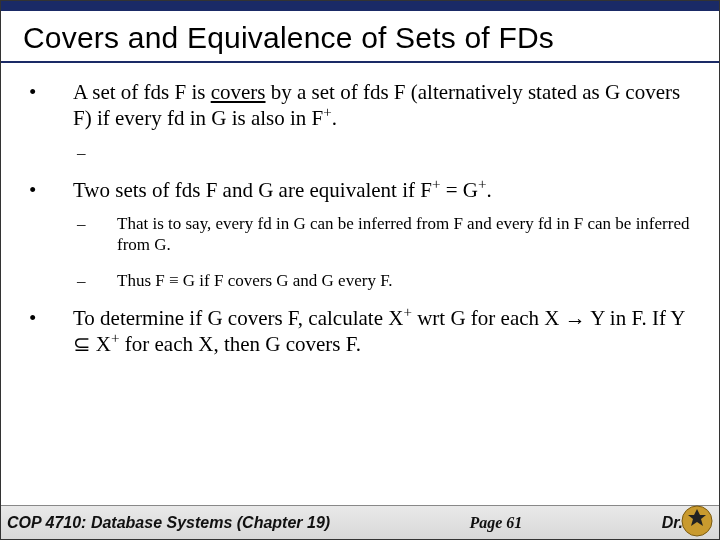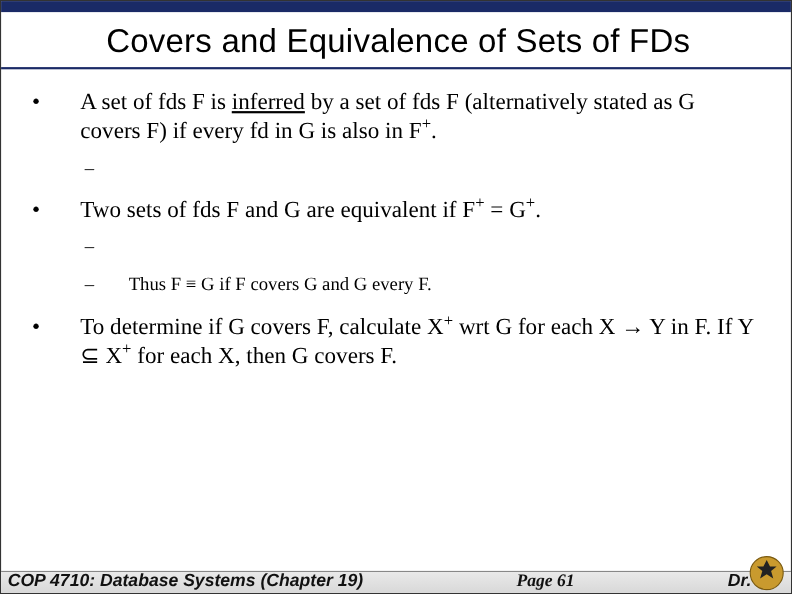--- a/index.html
+++ b/index.html
@@ -20,21 +20,21 @@
     background: #fff;
   }
   .topbar {
     height: 10px;
     background: #1a2a66;
   }
   .title {
     font-family: Arial, "Helvetica Neue", Helvetica, sans-serif;
     font-size: 30px;
     color: #000;
-    text-align: center;
+    text-align: left;
     padding: 10px 18px 4px 22px;
     letter-spacing: 0.2px;
   }
   .titleline {
     height: 2px;
     background: #1a2a66;
     margin: 2px 0 0 0;
   }
   .body {
     padding: 10px 28px 0 24px;
@@ -75,25 +75,25 @@
   sup {
     font-size: 0.72em;
     vertical-align: super;
     line-height: 0;
   }
   .footer {
     position: absolute;
     left: 0;
     right: 0;
     bottom: 0;
-    height: 20px;
+    height: 34px;
     background: linear-gradient(#e9e9e9, #d8d8d8);
     border-top: 1px solid #888;
     display: flex;
-    align-items: flex-start;
+    align-items: center;
     font-family: Arial, Helvetica, sans-serif;
     font-style: italic;
     font-weight: bold;
     font-size: 16px;
     color: #111;
     box-sizing: border-box;
     padding: 0 8px 0 6px;
   }
   .footer .course {
     flex: 0 0 auto;
@@ -125,32 +125,33 @@
 
 <div class="slide">
   <div class="topbar"></div>
   <div class="title">Covers and Equivalence of Sets of FDs</div>
   <div class="titleline"></div>
 
   <div class="body">
 
     <div class="bullet">
       <div class="marker">•</div>
-      <div class="text">A set of fds F is <span class="underline">inferred</span> by a set of fds F (alternatively stated as G covers F) if every fd in G is also in F<sup>+</sup>.</div>
+      <div class="text">A set of fds F is <span class="underline">covers</span> by a set of fds F (alternatively stated as G covers F) if every fd in G is also in F<sup>+</sup>.</div>
     </div>
     <div class="subbullet">
       <div class="marker">–</div>
     </div>
 
     <div class="bullet">
       <div class="marker">•</div>
       <div class="text">Two sets of fds F and G are equivalent if F<sup>+</sup> = G<sup>+</sup>.</div>
     </div>
     <div class="subbullet">
       <div class="marker">–</div>
+      <div class="text">That is to say, every fd in G can be inferred from F and every fd in F can be inferred from G.</div>
     </div>
     <div class="subbullet">
       <div class="marker">–</div>
       <div class="text">Thus F ≡ G if F covers G and G every F.</div>
     </div>
 
     <div class="bullet">
       <div class="marker">•</div>
       <div class="text">To determine if G covers F, calculate X<sup>+</sup> wrt G for each X → Y in F. If Y ⊆ X<sup>+</sup> for each X, then G covers F.</div>
     </div>

